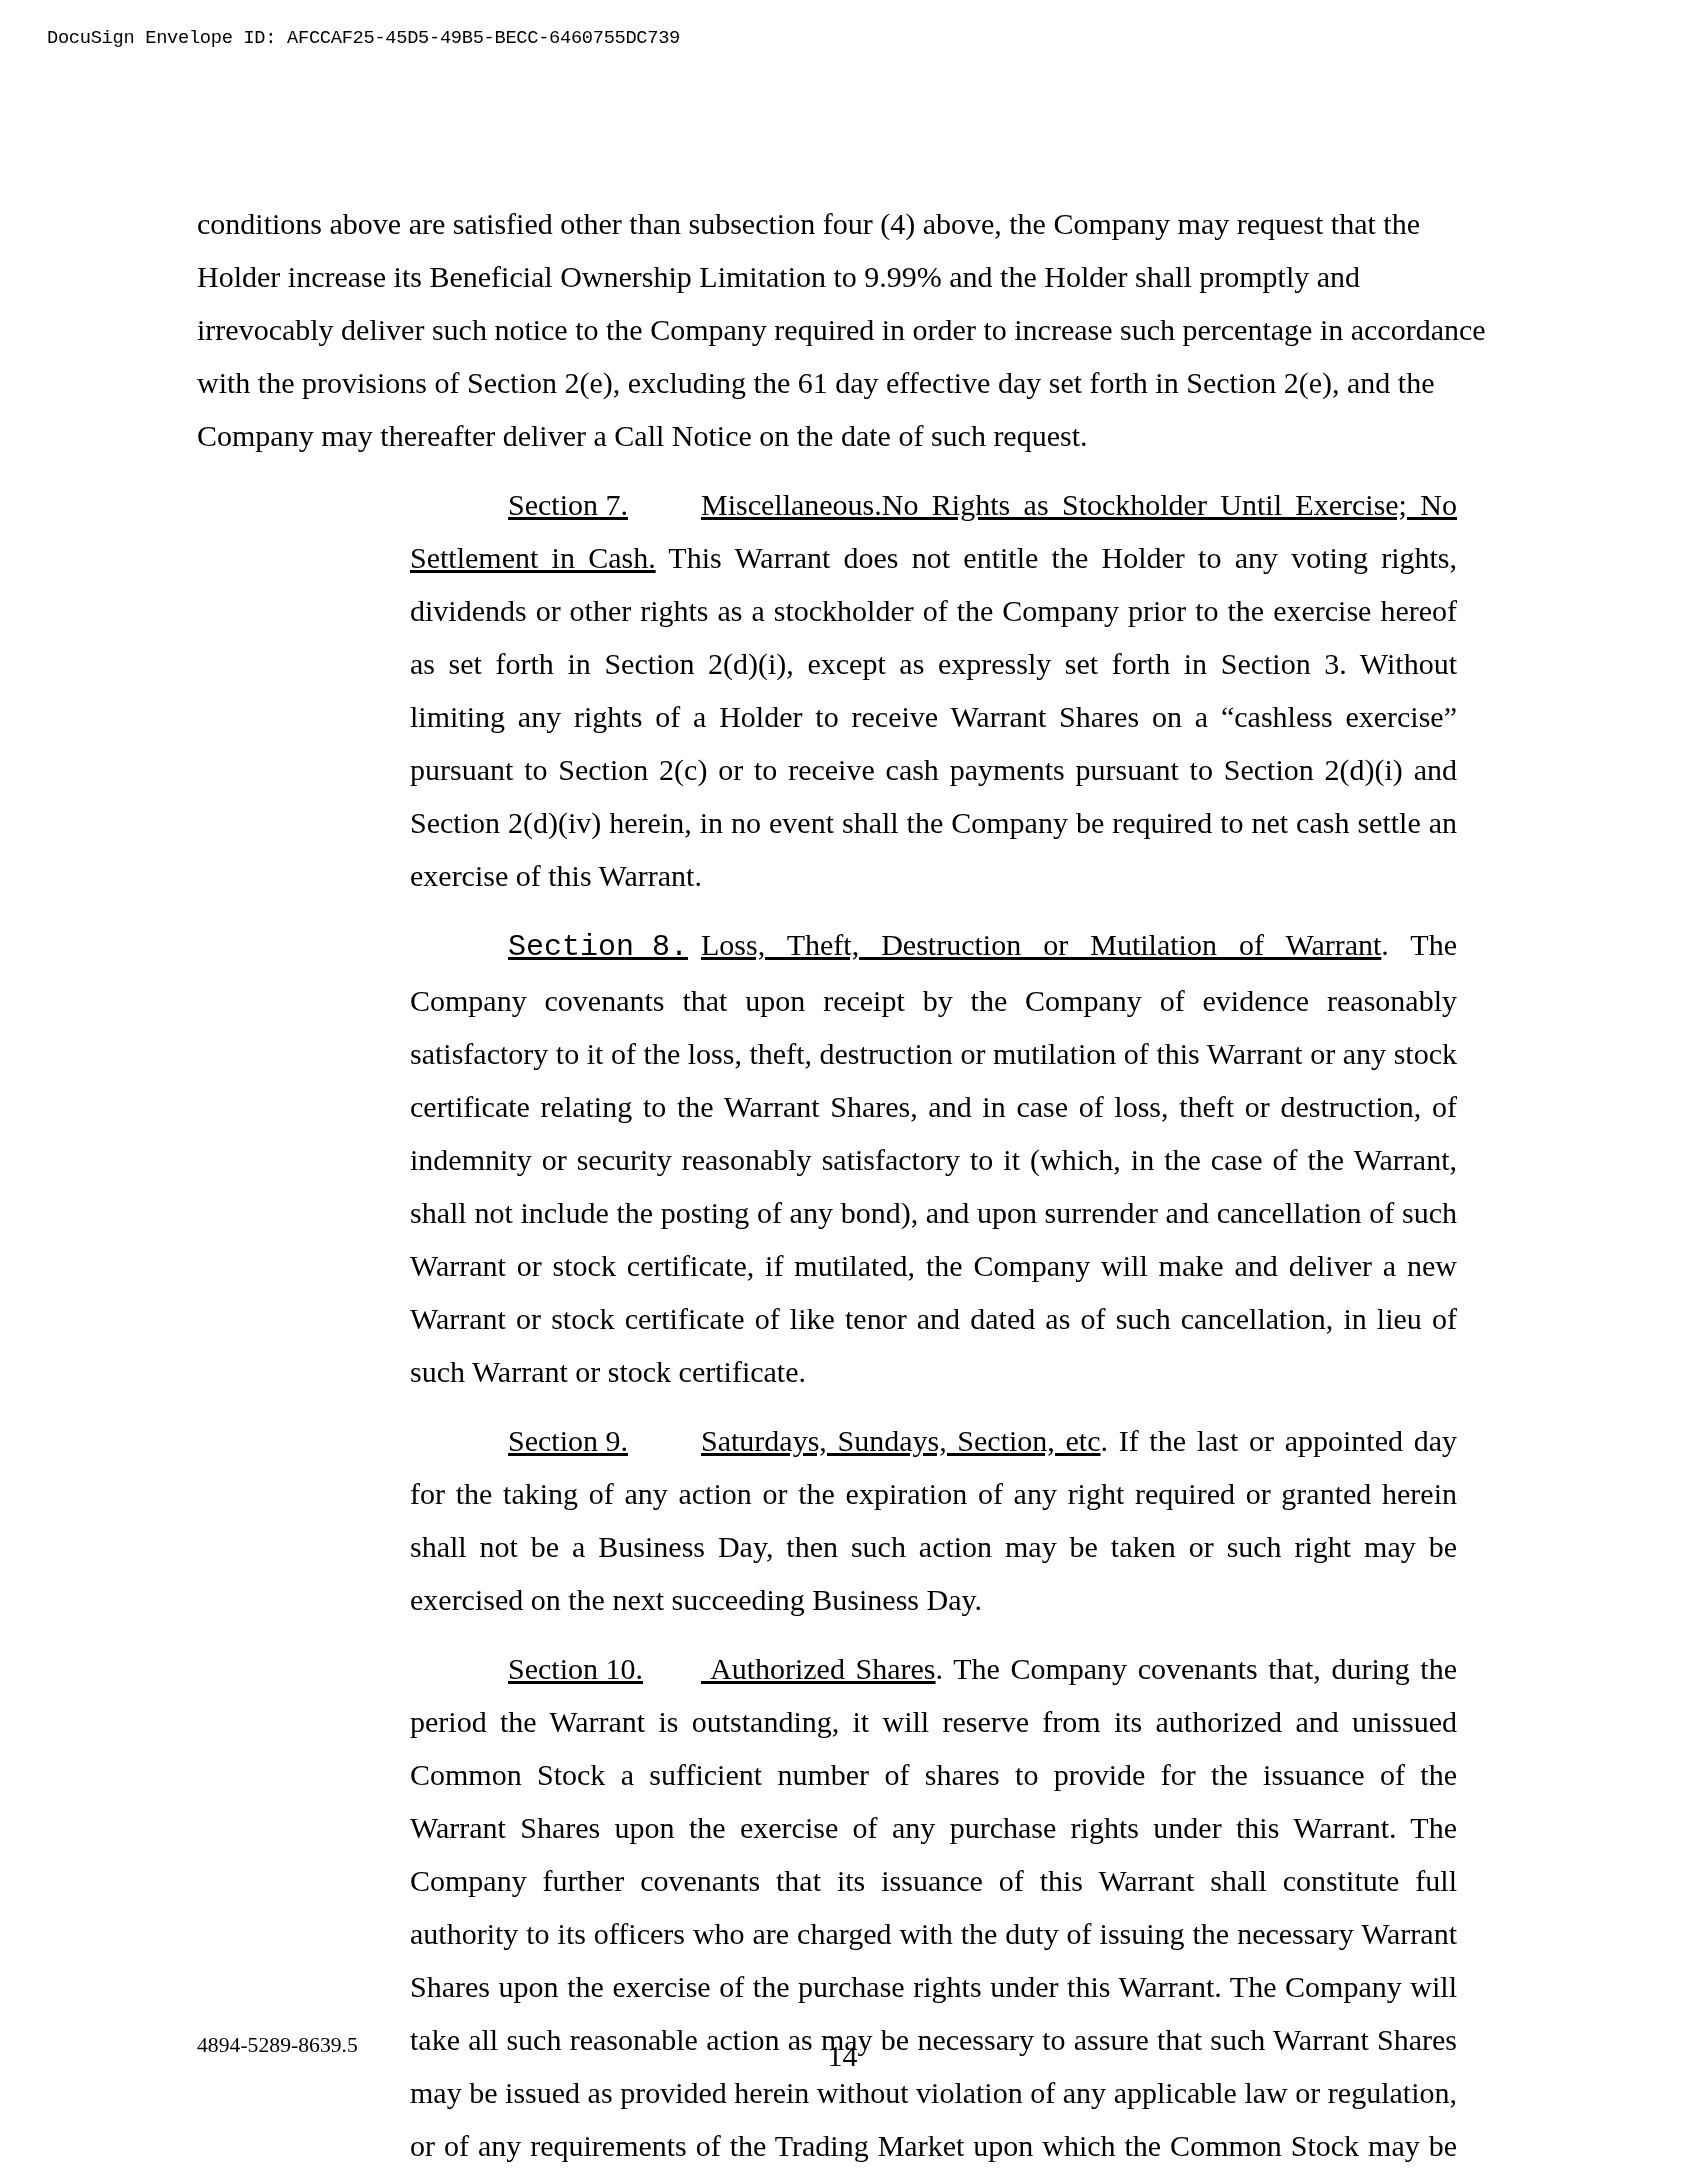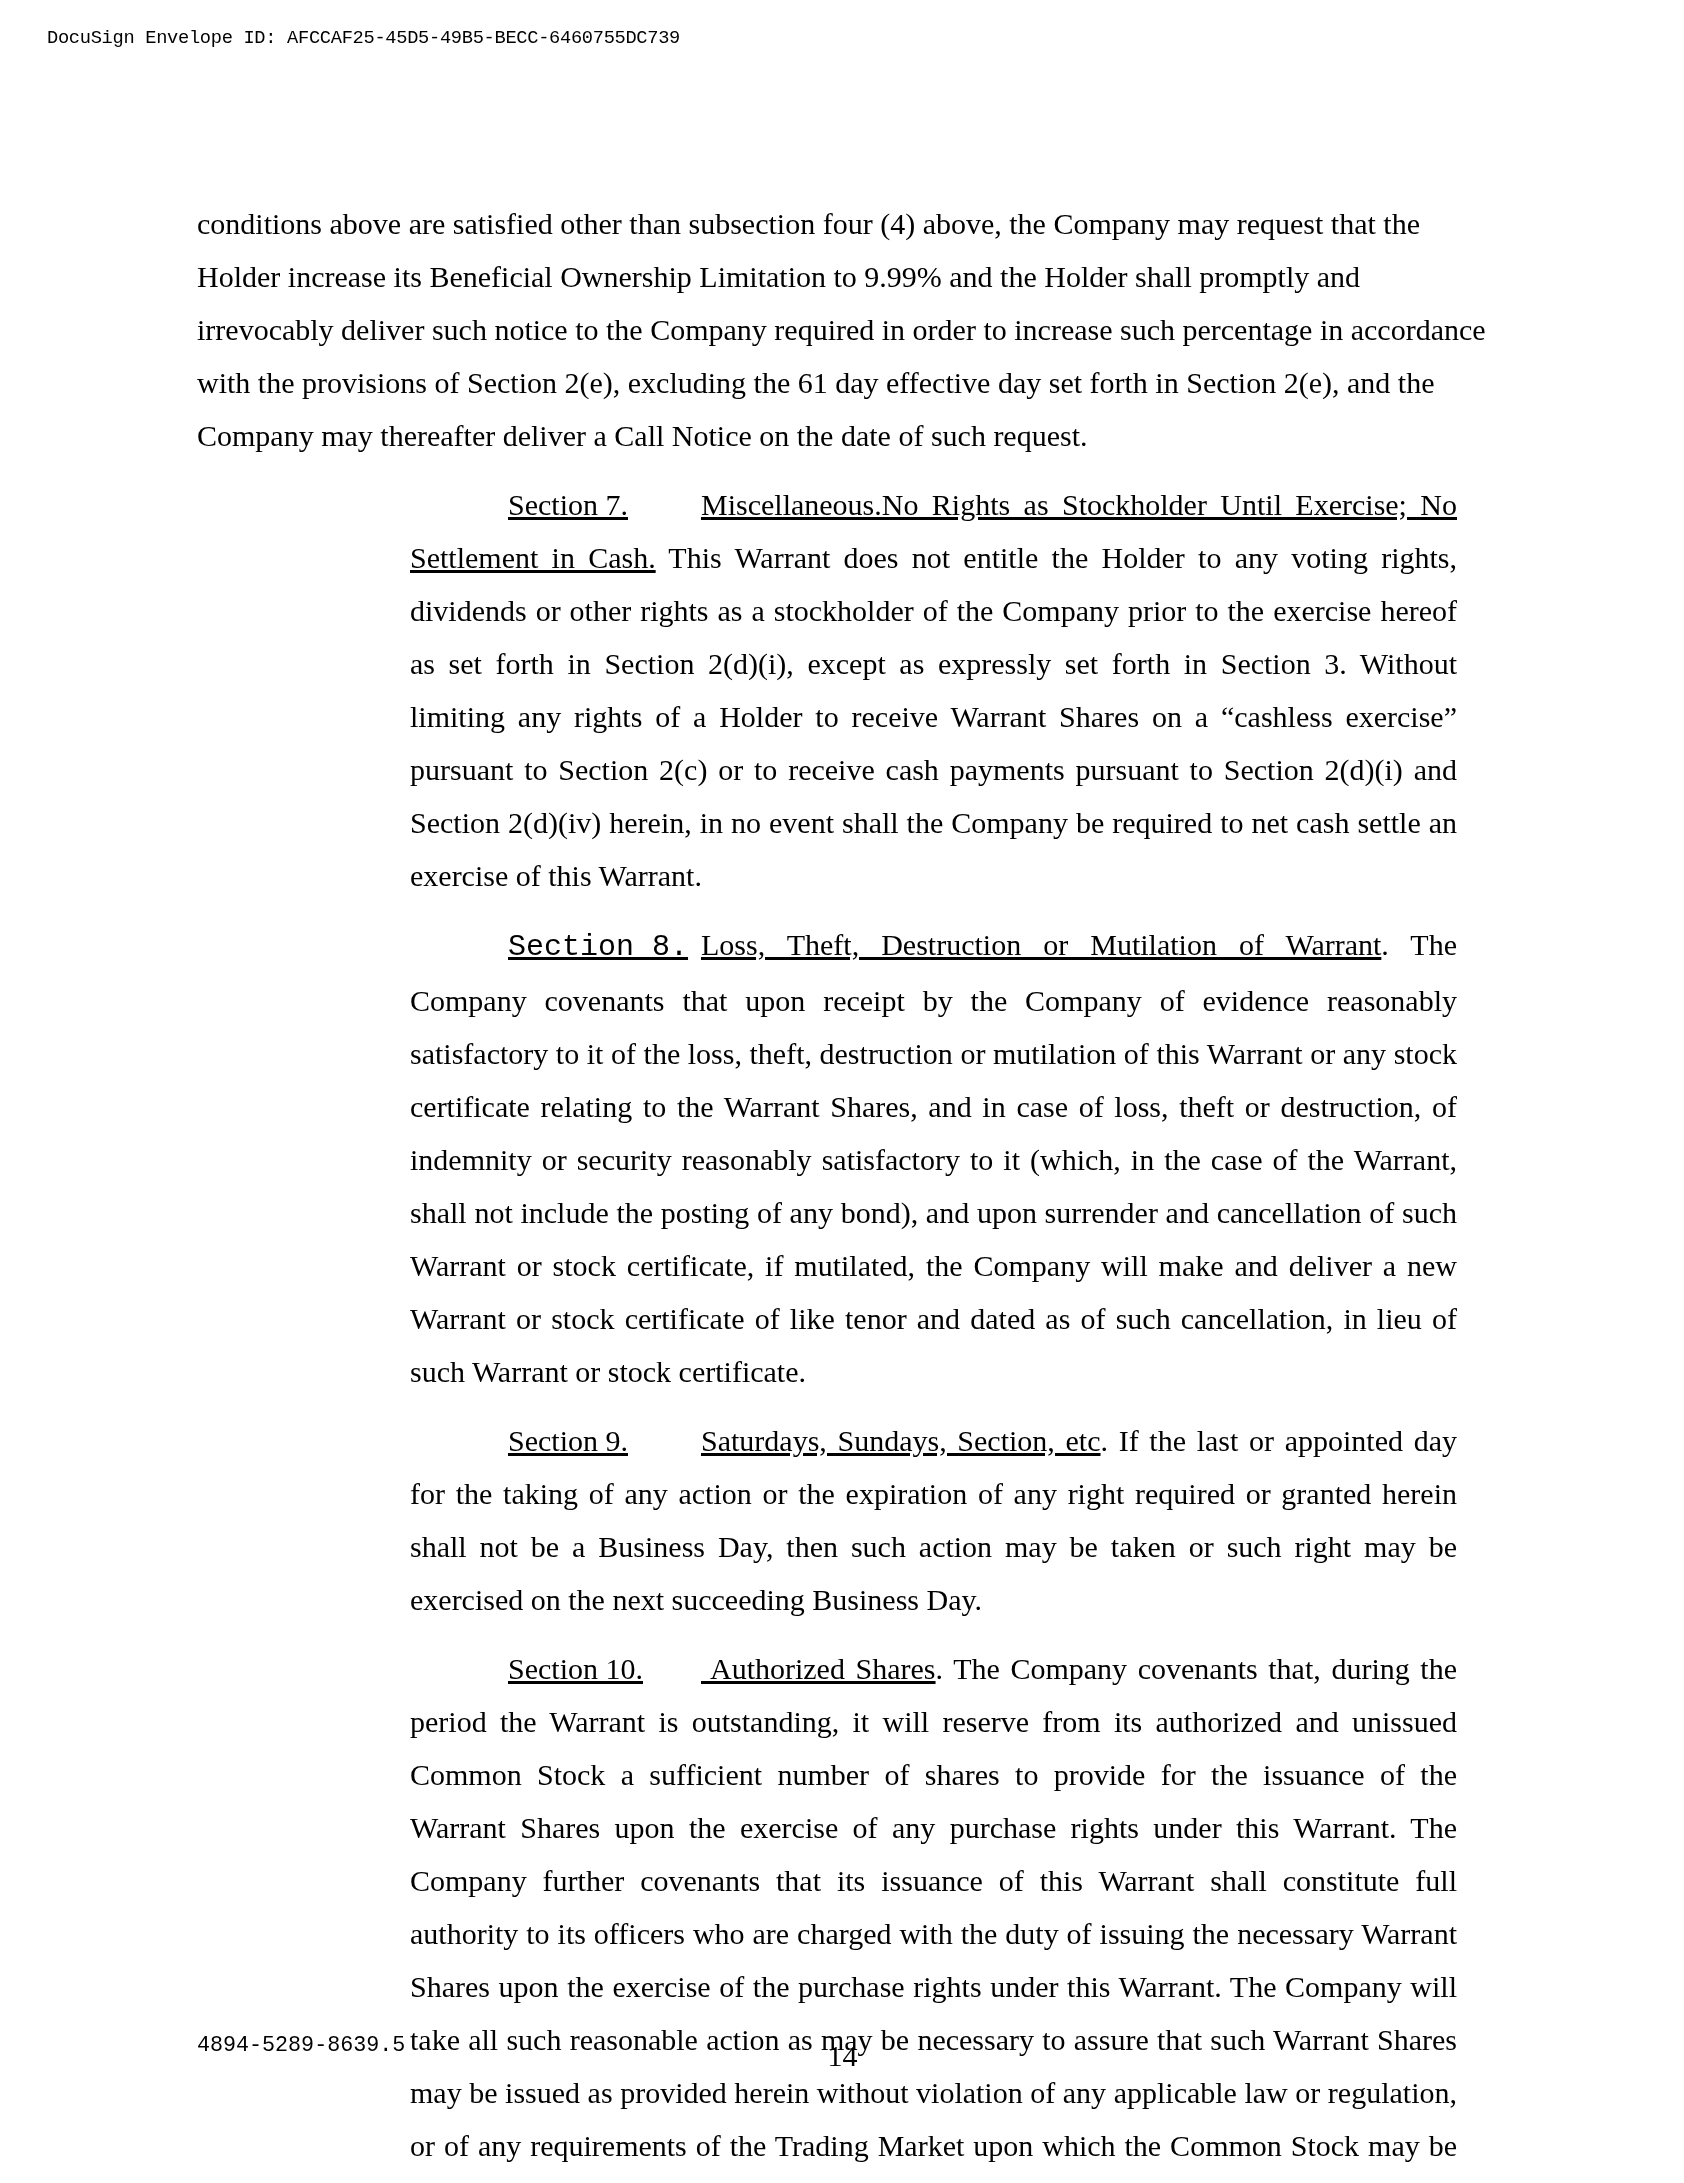--- a/index.html
+++ b/index.html
@@ -24,21 +24,21 @@
   .sec-num.w8 { width: 193px; font-family: Liberation Mono, monospace; }
   .sec-num.w9 { width: 193px; }
   .sec-num.w10 { width: 193px; }
   .sec-title { text-decoration: underline; }
   .page-num {
     position: absolute; left: 0; width: 1685px; top: 1997px; text-align: center;
     font-family: "Liberation Serif", serif; font-size: 30px; margin-top: 42px;
   }
   .doc-id {
     position: absolute; left: 197px; top: 2033px;
-    font-family: Liberation Mono, monospace; font-size: 21.7px;
+    font-family: Liberation Serif, serif; font-size: 21.7px;
   }
 </style>
 </head>
 <body>
 
 <div class="envelope">DocuSign Envelope ID: AFCCAF25-45D5-49B5-BECC-6460755DC739</div>
 
 <div class="doc intro">conditions above are satisfied other than subsection four (4) above, the Company may request that the Holder increase its Beneficial Ownership Limitation to 9.99% and the Holder shall promptly and irrevocably deliver such notice to the Company required in order to increase such percentage in accordance with the provisions of Section 2(e), excluding the 61 day effective day set forth in Section 2(e), and the Company may thereafter deliver a Call Notice on the date of such request.</div>
 
 <div class="doc sections">

